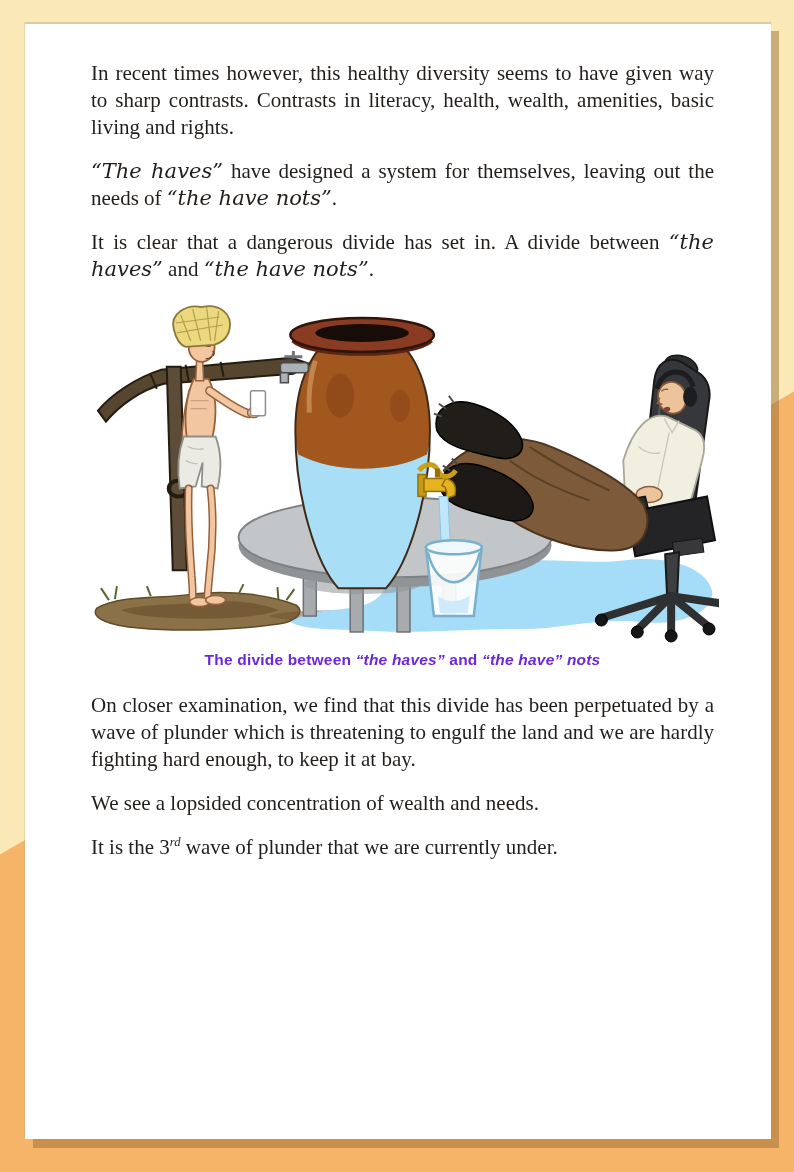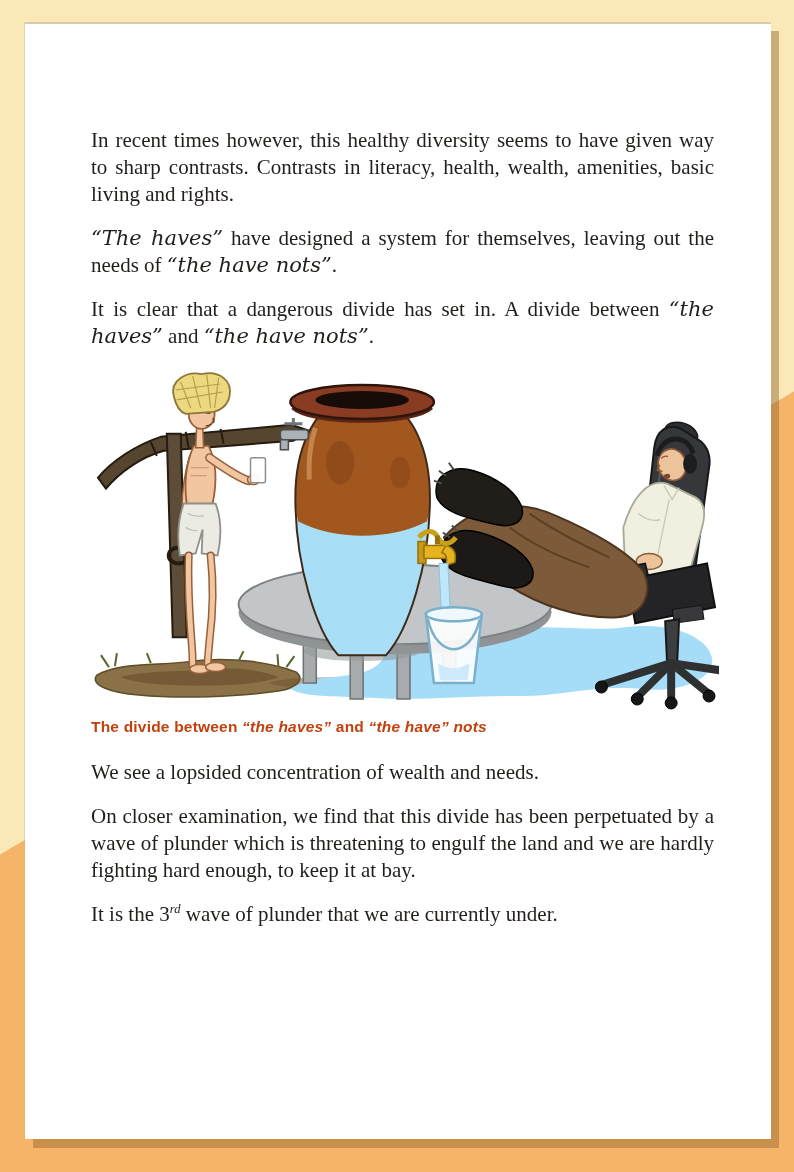--- a/index.html
+++ b/index.html
@@ -11,31 +11,31 @@
   .bg-orange {
     position:absolute; inset:0; background:#F6B468;
     clip-path: polygon(0 72.9%, 100% 33.4%, 100% 100%, 0 100%);
   }
   .paper {
     position:absolute; left:25px; top:22px; width:746px; height:1117px;
     background:#FFFFFF; box-sizing:border-box;
     border-top:2px solid #D6CDA6;
     box-shadow: 8px 9px 0 rgba(136,92,40,0.42), -1px 0 0 rgba(190,180,140,0.35);
   }
-  .content { padding:103px 57px 0 66px; }
+  .content { padding:36px 57px 0 66px; }
   .para {
     font-size:21px; line-height:27px; color:#221E1B;
     text-align:justify; margin:0 0 17px 0;
   }
   .para .q { font-style:italic; font-family:"DejaVu Serif", serif; }
   .para sup { font-size:0.6em; line-height:0; vertical-align:super;font-style:italic; }
   .illus { width:628px; height:346px; margin:11px auto 0; display:block; }
   .caption {
-    font-family:"Liberation Sans", sans-serif;
-    font-weight:bold; font-size:15.5px; color:#c2410c;
+    text-align:center; font-family:"Liberation Sans", sans-serif;
+    font-weight:bold; font-size:15.5px; color:#6d28d9;
     margin:5px 0 23px 0; letter-spacing:0.2px;
   }
   .caption .ci { font-style:italic; }
 </style>
 </head>
 <body>
 
 <div class="bg-orange"></div>
 
 <div class="paper">
@@ -172,22 +172,22 @@
       <g>
         <path d="M336,247 L344,316 L384,316 L392,247 Z" fill="#FFFFFF" fill-opacity="0.9" stroke="#7AB0CC" stroke-width="2.5"></path>
         <path d="M348,296 L350,313 L378,313 L380,296 C368,303 358,303 348,296 Z" fill="#CFEAFC"></path>
         <ellipse cx="364" cy="247" rx="28" ry="7" fill="#EEF8FE" stroke="#7AB0CC" stroke-width="2.5"></ellipse>
         <path d="M338,252 C347,292 381,292 390,252" stroke="#7AB0CC" stroke-width="2.5" fill="none"></path>
       </g>
     </svg>
 
     <div class="caption"><span>The divide between </span><span class="ci">“the haves”</span><span> and </span><span class="ci">“the have” nots</span></div>
 
+    <p class="para"><span>On closer examination, we find that this divide has been perpetuated by a wave of plunder which is threatening to engulf the land and we are hardly fighting hard enough, to keep it at bay.</span></p>
+
     <p class="para"><span>We see a lopsided concentration of wealth and needs.</span></p>
-
-    <p class="para"><span>On closer examination, we find that this divide has been perpetuated by a wave of plunder which is threatening to engulf the land and we are hardly fighting hard enough, to keep it at bay.</span></p>
 
 
 
     <p class="para"><span>It is the 3</span><sup>rd</sup><span> wave of plunder that we are currently under.</span></p>
 
   </div>
 </div>
 
 </body></html>

